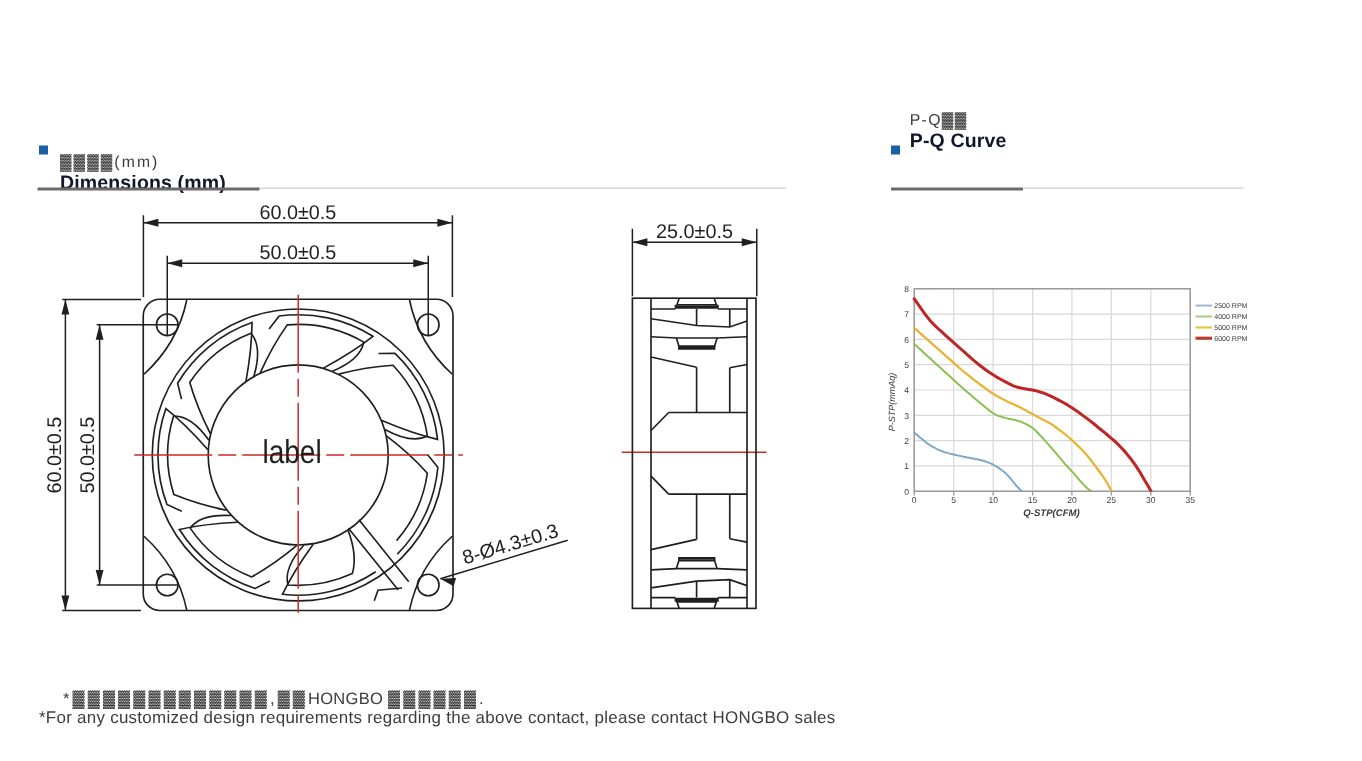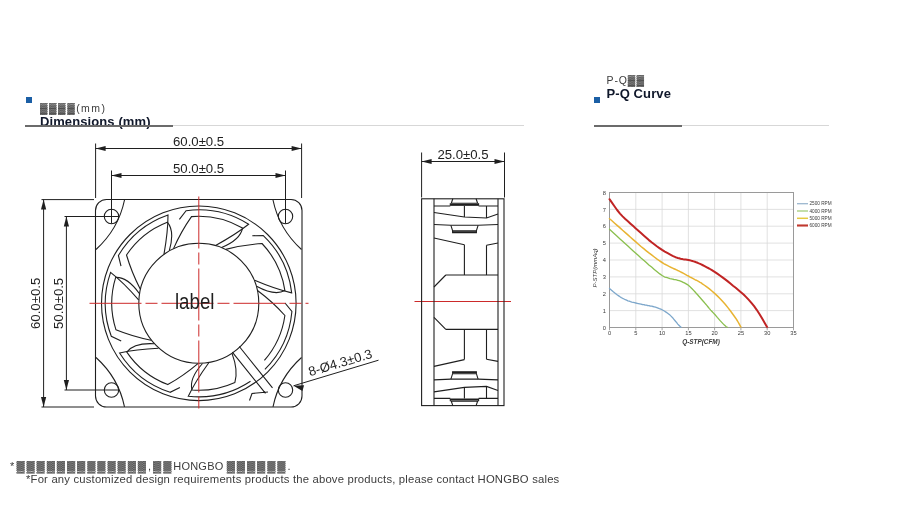--- a/index.html
+++ b/index.html
@@ -22,22 +22,22 @@
 <div class="rule" style="left:173px;top:124.8px;width:351px"></div>
 
 <div class="bullet" style="left:594px;top:97px"></div>
 <div class="hdr" style="left:606.5px;top:74px">
     <div class="zh" style="letter-spacing:0.9px">P-Q▓▓</div>
     <div class="en">P-Q Curve</div>
   </div>
 <div class="ruledark" style="left:594px;top:124.5px;width:88px"></div>
 <div class="rule" style="left:682px;top:124.8px;width:147px"></div>
 
-<div class="foot" style="left:10px;top:459.5px;font-size:11px;letter-spacing:2.1px">*▓▓▓▓▓▓▓▓▓▓▓▓▓,▓▓<span style="letter-spacing:0.2px">HONGBO </span>▓▓▓▓▓▓.</div>
-<div class="foot" style="left:26px;top:472.5px;font-size:11.3px;letter-spacing:0.18px">*For any customized design requirements products the above products, please contact HONGBO sales</div>
+<div class="foot" style="left:42px;top:459.5px;font-size:11px;letter-spacing:2.1px">*▓▓▓▓▓▓▓▓▓▓▓▓▓,▓▓<span style="letter-spacing:0.2px">HONGBO </span>▓▓▓▓▓▓.</div>
+<div class="foot" style="left:26px;top:472.5px;font-size:11.3px;letter-spacing:0.18px">*For any customized design requirements regarding the above contact, please contact HONGBO sales</div>
 
 <svg width="908" height="507" viewBox="0 0 908 507">
 
 <g fill="none" stroke="#1f1f1f" stroke-width="1.1">
 <rect x="95.5" y="199.5" width="206.5" height="207.5" rx="11"></rect>
 <circle cx="111.5" cy="216.5" r="7.2"></circle>
 <circle cx="285.5" cy="216.5" r="7.2"></circle>
 <circle cx="111.5" cy="390" r="7.2"></circle>
 <circle cx="285.5" cy="390" r="7.2"></circle>
 <circle cx="198.8" cy="303.3" r="97.3"></circle>

